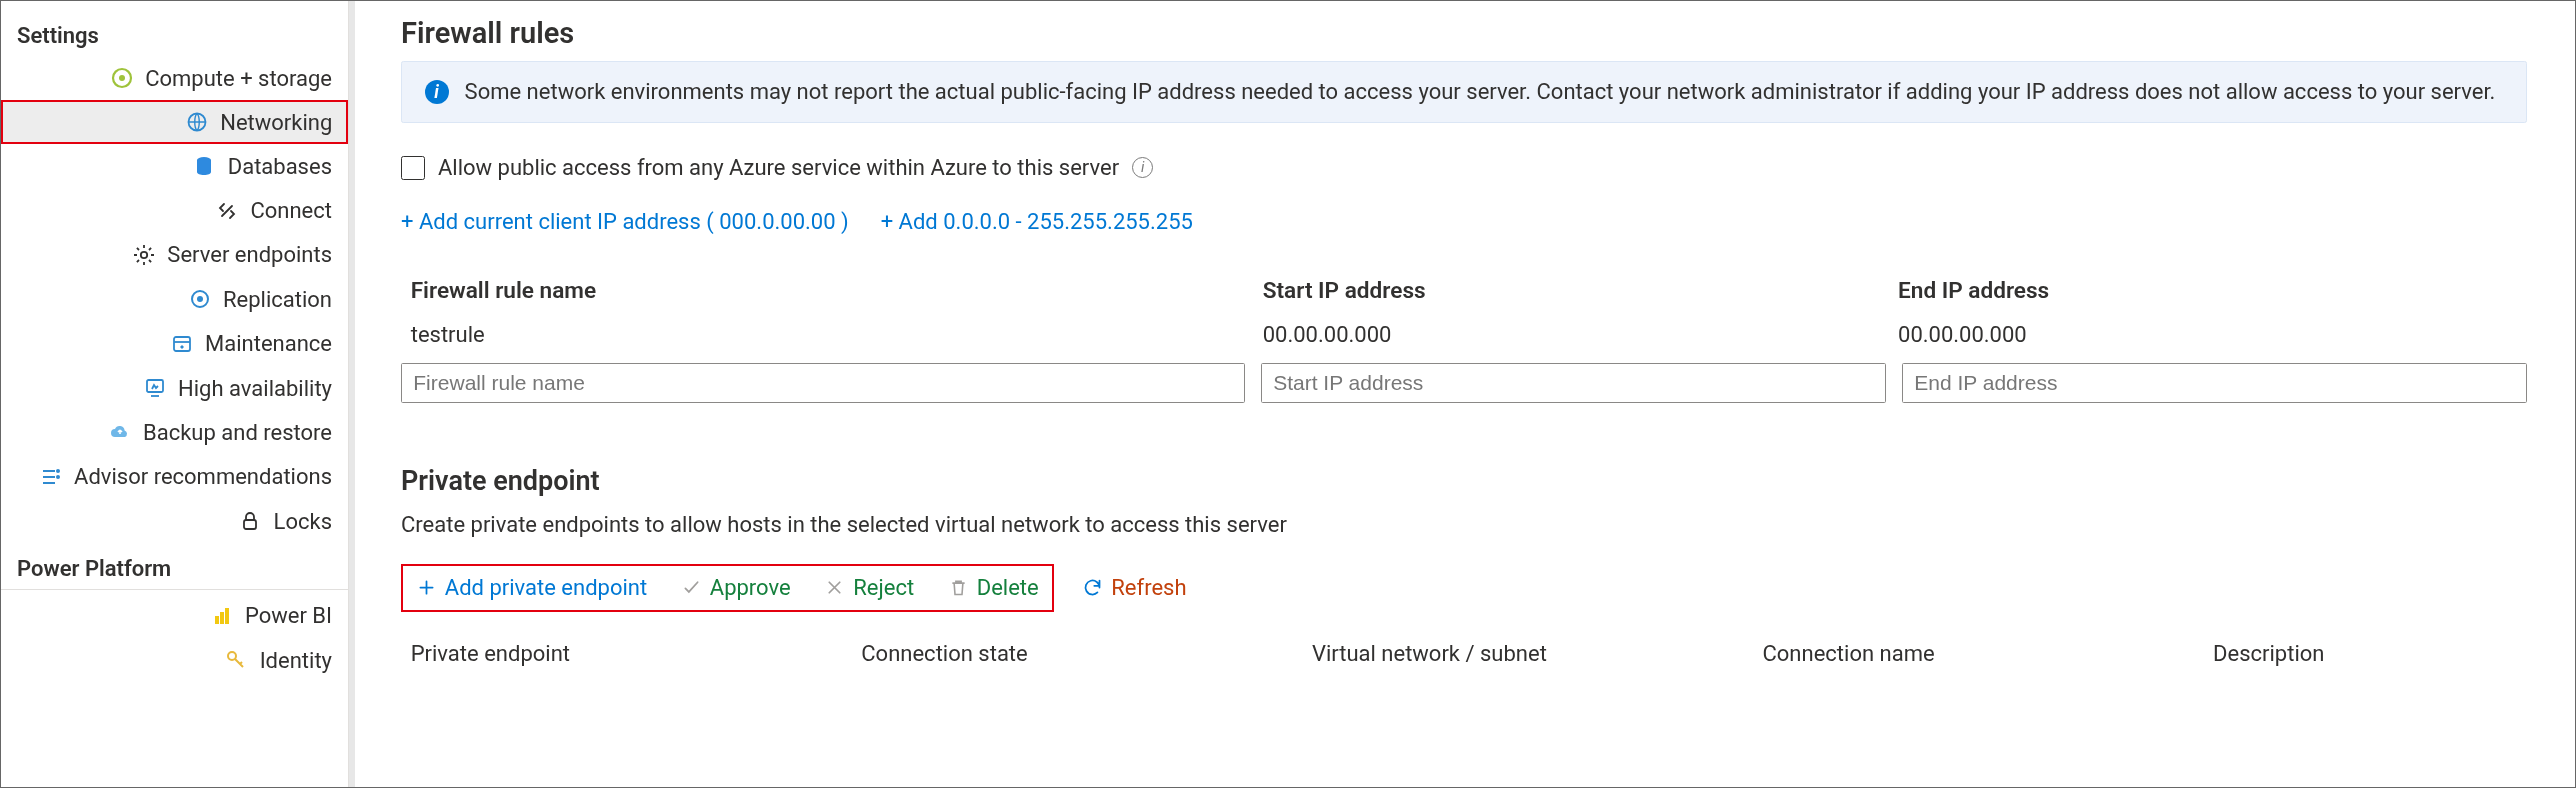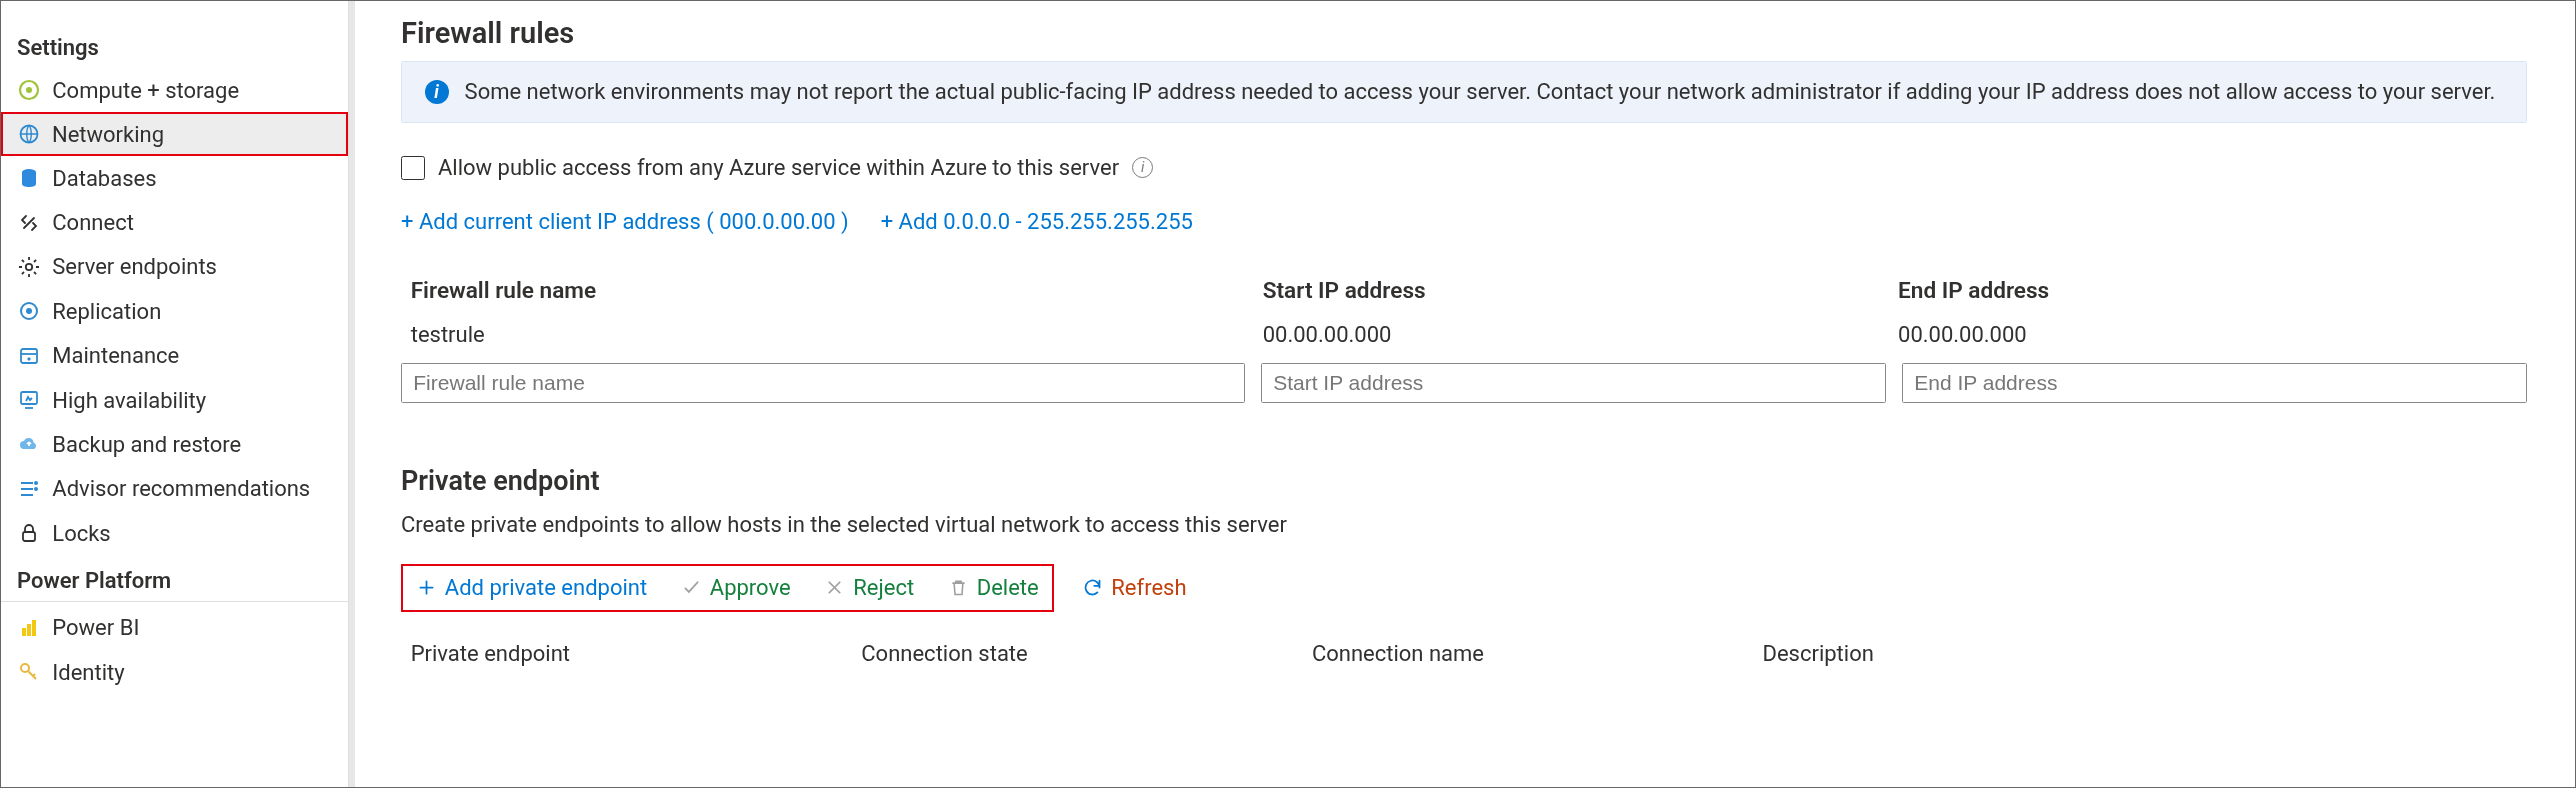--- a/index.html
+++ b/index.html
@@ -11,21 +11,21 @@
     display: flex;
     width: 2576px;
     height: 788px;
     border: 1.6px solid #666;
   }
   
   .sidebar {
     width: 348px;
     border-right: 0.8px solid #e1dfdd;
     background: #fff;
-    padding-top: 21px;
+    padding-top: 9px;
     overflow-y: auto;
   }
   .section-header {
     font-weight: 600;
     font-size: 22px;
     padding: 13px 16px 8px 16px;
     color: #323130;
   }
   .section-header.sub {
     font-weight: 600;
@@ -34,20 +34,21 @@
     margin: 0 0 3.2px 0;
   }
   .nav-item {
     display: flex;
     align-items: center;
     gap: 11.3px;
     padding: 9.7px 16px;
     font-size: 22px;
     color: #323130;
     cursor: pointer;
+    justify-content: flex-end;
   }
   .nav-item.selected {
     background: #ededed;
     border: 2.4px solid #e3000f;
     padding: 7.3px 13.7px;
   }
   .nav-icon {
     width: 24px; height: 24px;
     display: inline-flex; align-items: center; justify-content: center;
     flex-shrink: 0;
@@ -389,18 +390,19 @@
       <svg viewBox="0 0 24 24">
           <path d="M20 12a8 8 0 10-2.34 5.66M20 4v6h-6" fill="none" stroke="#0078d4" stroke-width="2" stroke-linecap="round"></path>
         </svg>
       <span>Refresh</span>
     </span>
   </div>
 
   <div class="pe-head">
     <span>Private endpoint</span>
     <span>Connection state</span>
+    <span>Virtual network / subnet</span>
     <span>Connection name</span>
     <span>Description</span>
   </div>
 
 </main>
 
 
 </body></html>

